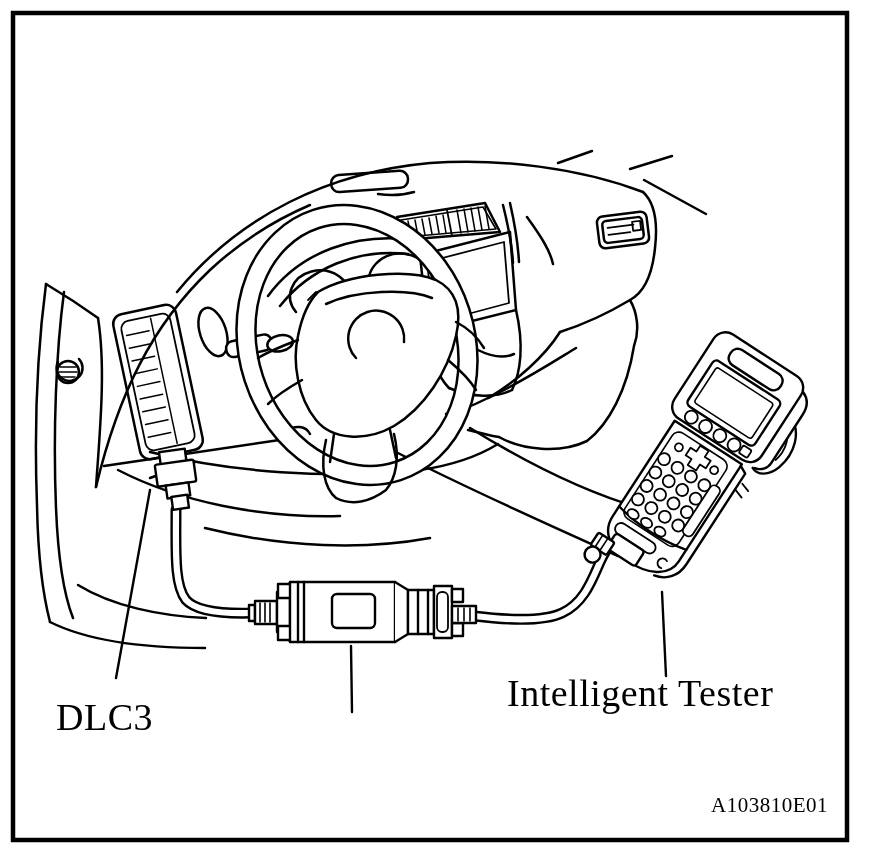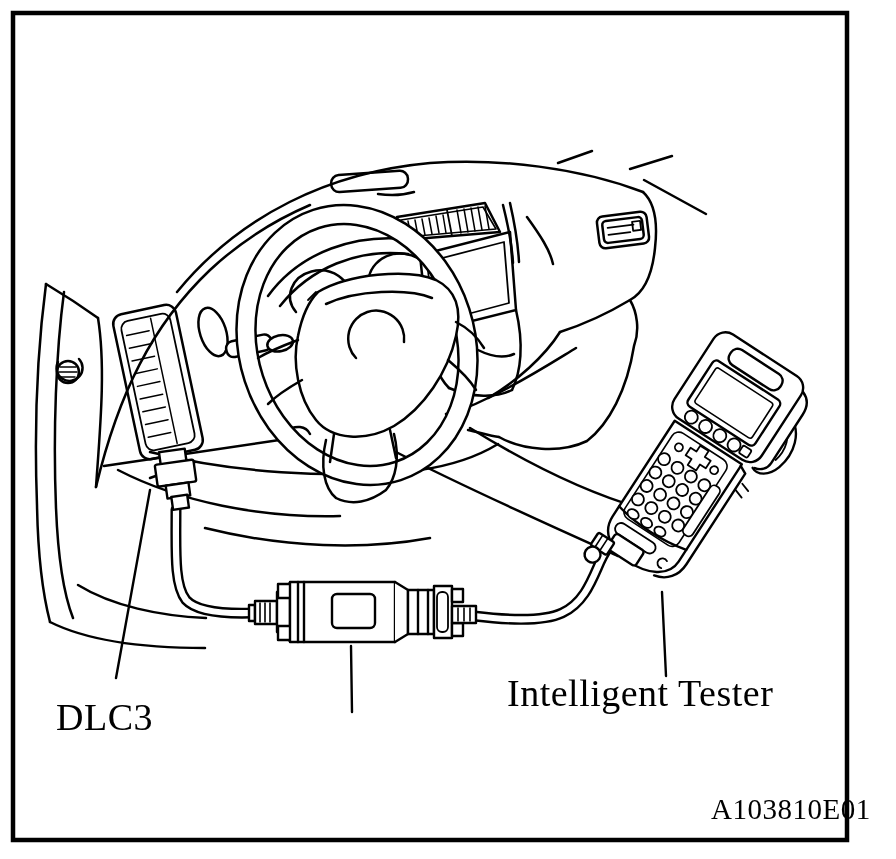--- a/index.html
+++ b/index.html
@@ -12,21 +12,21 @@
   }
   .artwork{position:absolute;left:0;top:0;}
   .label{
     position:absolute;
     color:#000;
     font-size:38px;
     line-height:1;
     white-space:nowrap;
     letter-spacing:0.5px;
   }
-  .label.code{font-size:29px;letter-spacing:0.5px;}
+  .label.code{font-size:21px;letter-spacing:0.5px;}
 </style>
 </head>
 <body>
 
 <div class="canvas">
 
   <svg class="artwork" width="896" height="859" viewBox="0 0 896 859" xmlns="http://www.w3.org/2000/svg">
 
     <g>
       <rect x="13" y="13" width="834" height="827" fill="none" stroke="#000" stroke-width="4.5"></rect>

